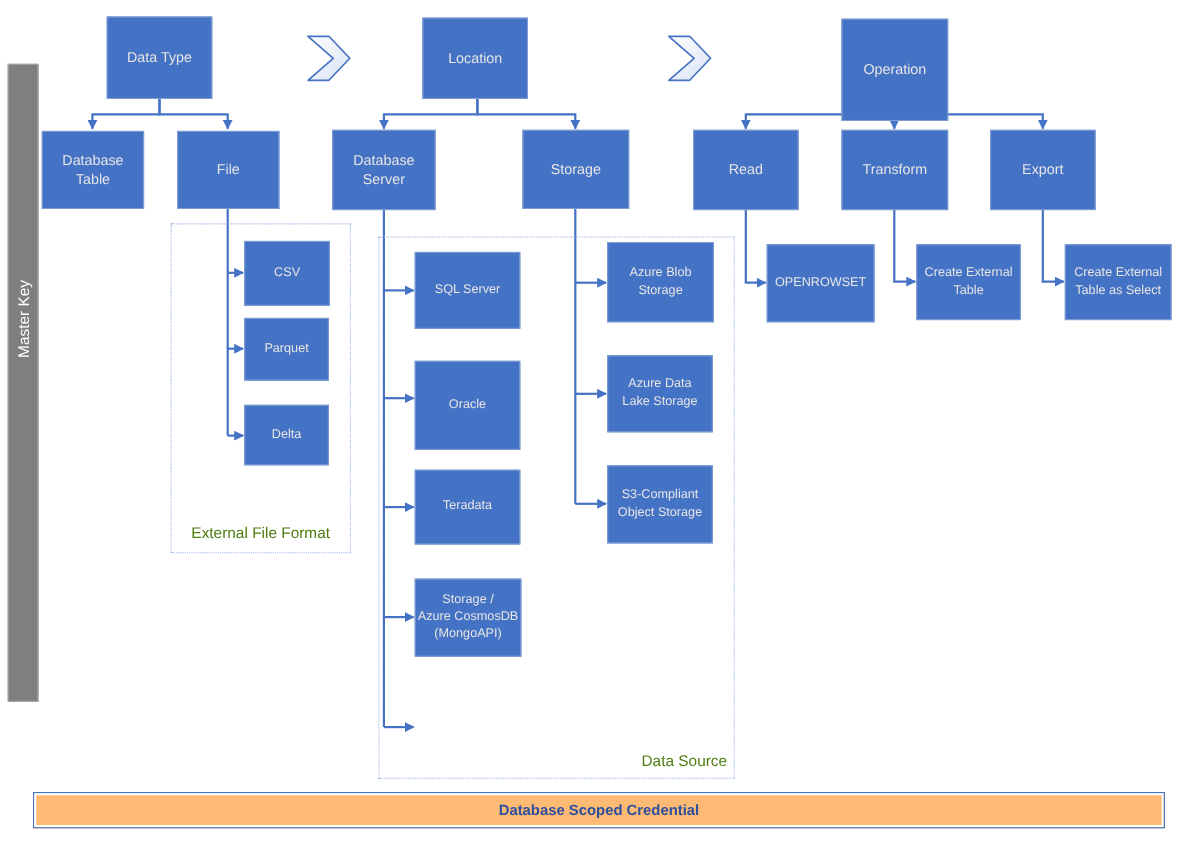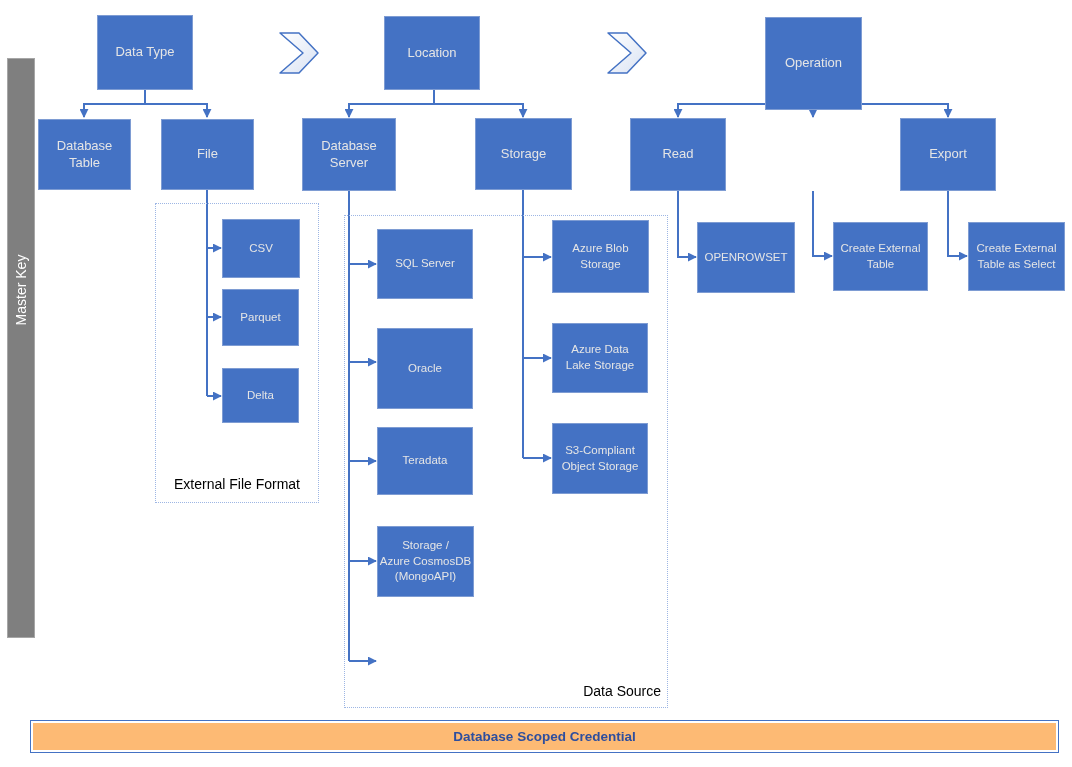--- a/index.html
+++ b/index.html
@@ -13,21 +13,21 @@
     background:#4472C4;border:1px solid #7E9CD3;color:#e5e5e5;
     text-align:center;font-size:13px;line-height:1.3;white-space:pre-line;
     box-sizing:border-box;
   }
   .node.sm{font-size:11.5px;line-height:1.35;}
   .group-box{
     position:absolute;border:1px dotted #9DB6E4;box-sizing:border-box;
     background:transparent;
   }
   .group-label{
-    position:absolute;color:#000000;font-size:14px;white-space:nowrap;
+    position:absolute;color:#4d7c0f;font-size:14px;white-space:nowrap;
   }
   .group-label.center{left:0;right:0;bottom:10px;text-align:center;}
   .group-label.right{right:6px;bottom:8px;text-align:right;}
   .vbar{
     position:absolute;left:7px;top:58px;width:28px;height:580px;
     background:#7F7F7F;border:1px solid #A6A6A6;box-sizing:border-box;
   }
   .vbar span{
     position:absolute;left:50%;top:231px;transform:translate(-50%,-50%) rotate(-90deg);
     color:#ffffff;font-size:14px;white-space:nowrap;
@@ -104,20 +104,21 @@
   <div class="node" style="left:384px;top:16px;width:96px;height:74px">Location</div>
   <div class="node" style="left:765px;top:17px;width:97px;height:93px">Operation</div>
 
   <div class="node" style="left:38px;top:119px;width:93px;height:71px">Database
 Table</div>
   <div class="node" style="left:161px;top:119px;width:93px;height:71px">File</div>
   <div class="node" style="left:302px;top:118px;width:94px;height:73px">Database
 Server</div>
   <div class="node" style="left:475px;top:118px;width:97px;height:72px">Storage</div>
   <div class="node" style="left:630px;top:118px;width:96px;height:73px">Read</div>
+  <div class="node" style="left:765px;top:118px;width:97px;height:73px">Transform</div>
   <div class="node" style="left:900px;top:118px;width:96px;height:73px">Export</div>
 
   <div class="node sm" style="left:222px;top:219px;width:78px;height:59px">CSV</div>
   <div class="node sm" style="left:222px;top:289px;width:77px;height:57px">Parquet</div>
   <div class="node sm" style="left:222px;top:368px;width:77px;height:55px">Delta</div>
 
   <div class="node sm" style="left:377px;top:229px;width:96px;height:70px">SQL Server</div>
   <div class="node sm" style="left:377px;top:328px;width:96px;height:81px">Oracle</div>
   <div class="node sm" style="left:377px;top:427px;width:96px;height:68px">Teradata</div>
   <div class="node sm" style="left:377px;top:526px;width:97px;height:71px">Storage /

